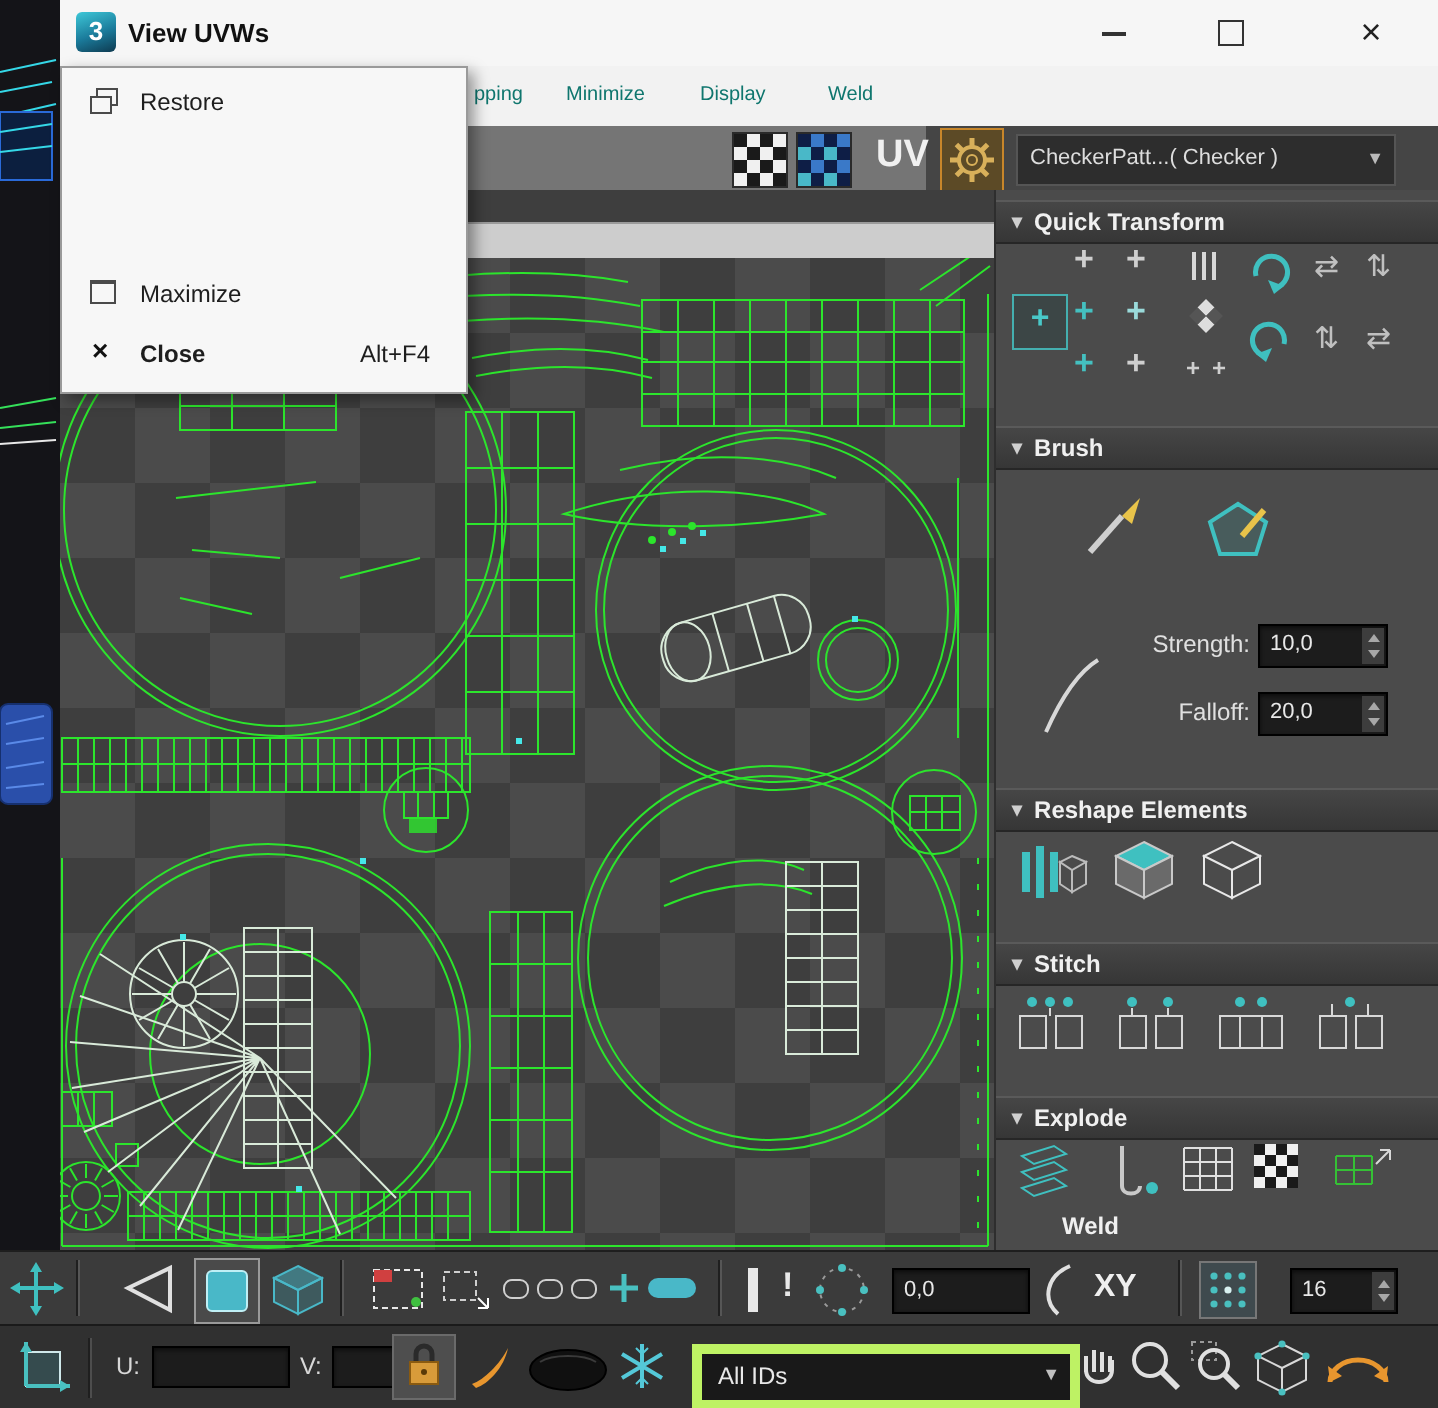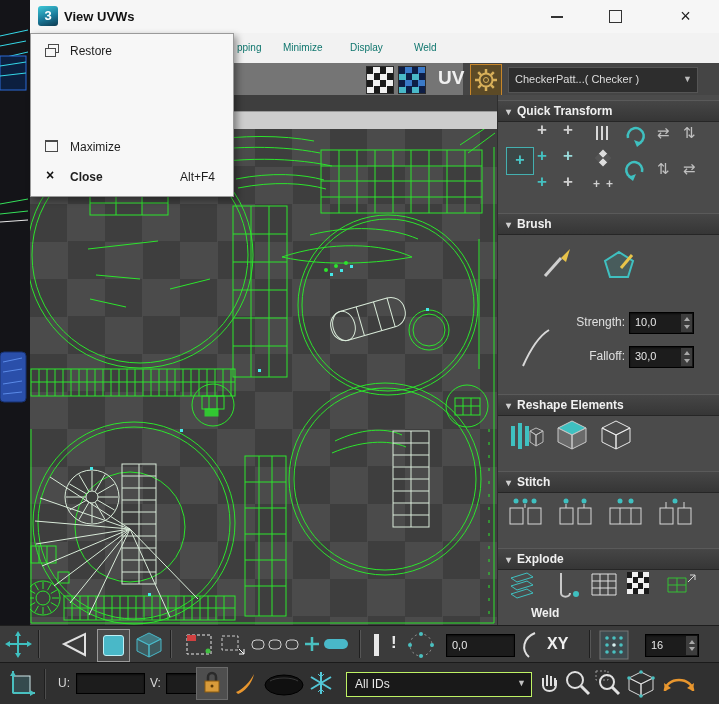--- a/index.html
+++ b/index.html
@@ -249,21 +249,21 @@
         <span class="spin-dn"></span>
       </span>
   </div>
   <div class="abs" style="left:21px;top:231px">
     <svg width="34" height="44">
         <path d="M4 40 C12 22 20 10 30 4" stroke="#d8d8d8" stroke-width="2" fill="none"></path>
       </svg>
   </div>
   <span class="abs" style="left:27px;top:254px;width:100px;text-align:right;font-size:12px;color:#e0e0e0">Falloff:</span>
   <div class="field" style="left:131px;top:251px;width:58px;height:20px">
-    <span>30,0</span>
+    <span>20,0</span>
     <span class="spinner">
         <span class="spin-up"></span>
         <span class="spin-dn"></span>
       </span>
   </div>
 
   <div class="rollout-header" style="top:299px">
     <span class="rollout-arrow">▾</span>
     <span>Reshape Elements</span>
   </div>
@@ -492,21 +492,21 @@
         <ellipse cx="20" cy="11" rx="19" ry="10" fill="#101010" stroke="#000"></ellipse>
         <path d="M6 7 C12 3 28 3 34 7" stroke="#3a3a3a" fill="none"></path>
       </svg>
   </div>
   <div class="abs" style="left:308px;top:7px">
     <svg width="26" height="26">
         <path d="M13 2 V24 M3 7 L23 19 M23 7 L3 19" stroke="#54c8d8" stroke-width="2" fill="none"></path>
         <path d="M10 4 L13 7 L16 4 M10 22 L13 19 L16 22" stroke="#54c8d8" fill="none"></path>
       </svg>
   </div>
-  <div class="abs" style="left:346px;top:9px;width:184px;height:23px;background:#191919;border:1px solid #bef264">
+  <div class="abs" style="left:346px;top:9px;width:184px;height:23px;background:#191919;border:5px solid #bef264">
     <span style="position:absolute;left:8px;top:4px;font-size:12px;color:#e8e8e8">All IDs</span>
     <span style="position:absolute;right:5px;top:5px;font-size:9px;color:#c0c0c0">▼</span>
   </div>
   <div class="abs" style="left:536px;top:6px">
     <svg width="26" height="28">
         <path d="M7 17 V9 M11 17 V6 M15 17 V7 M19 17 V9" stroke="#e0e0e0" stroke-width="2" fill="none"></path>
         <path d="M7 16 C7 24 20 24 20 16 V11" stroke="#e0e0e0" stroke-width="2" fill="none"></path>
       </svg>
   </div>
   <div class="abs" style="left:564px;top:6px">

